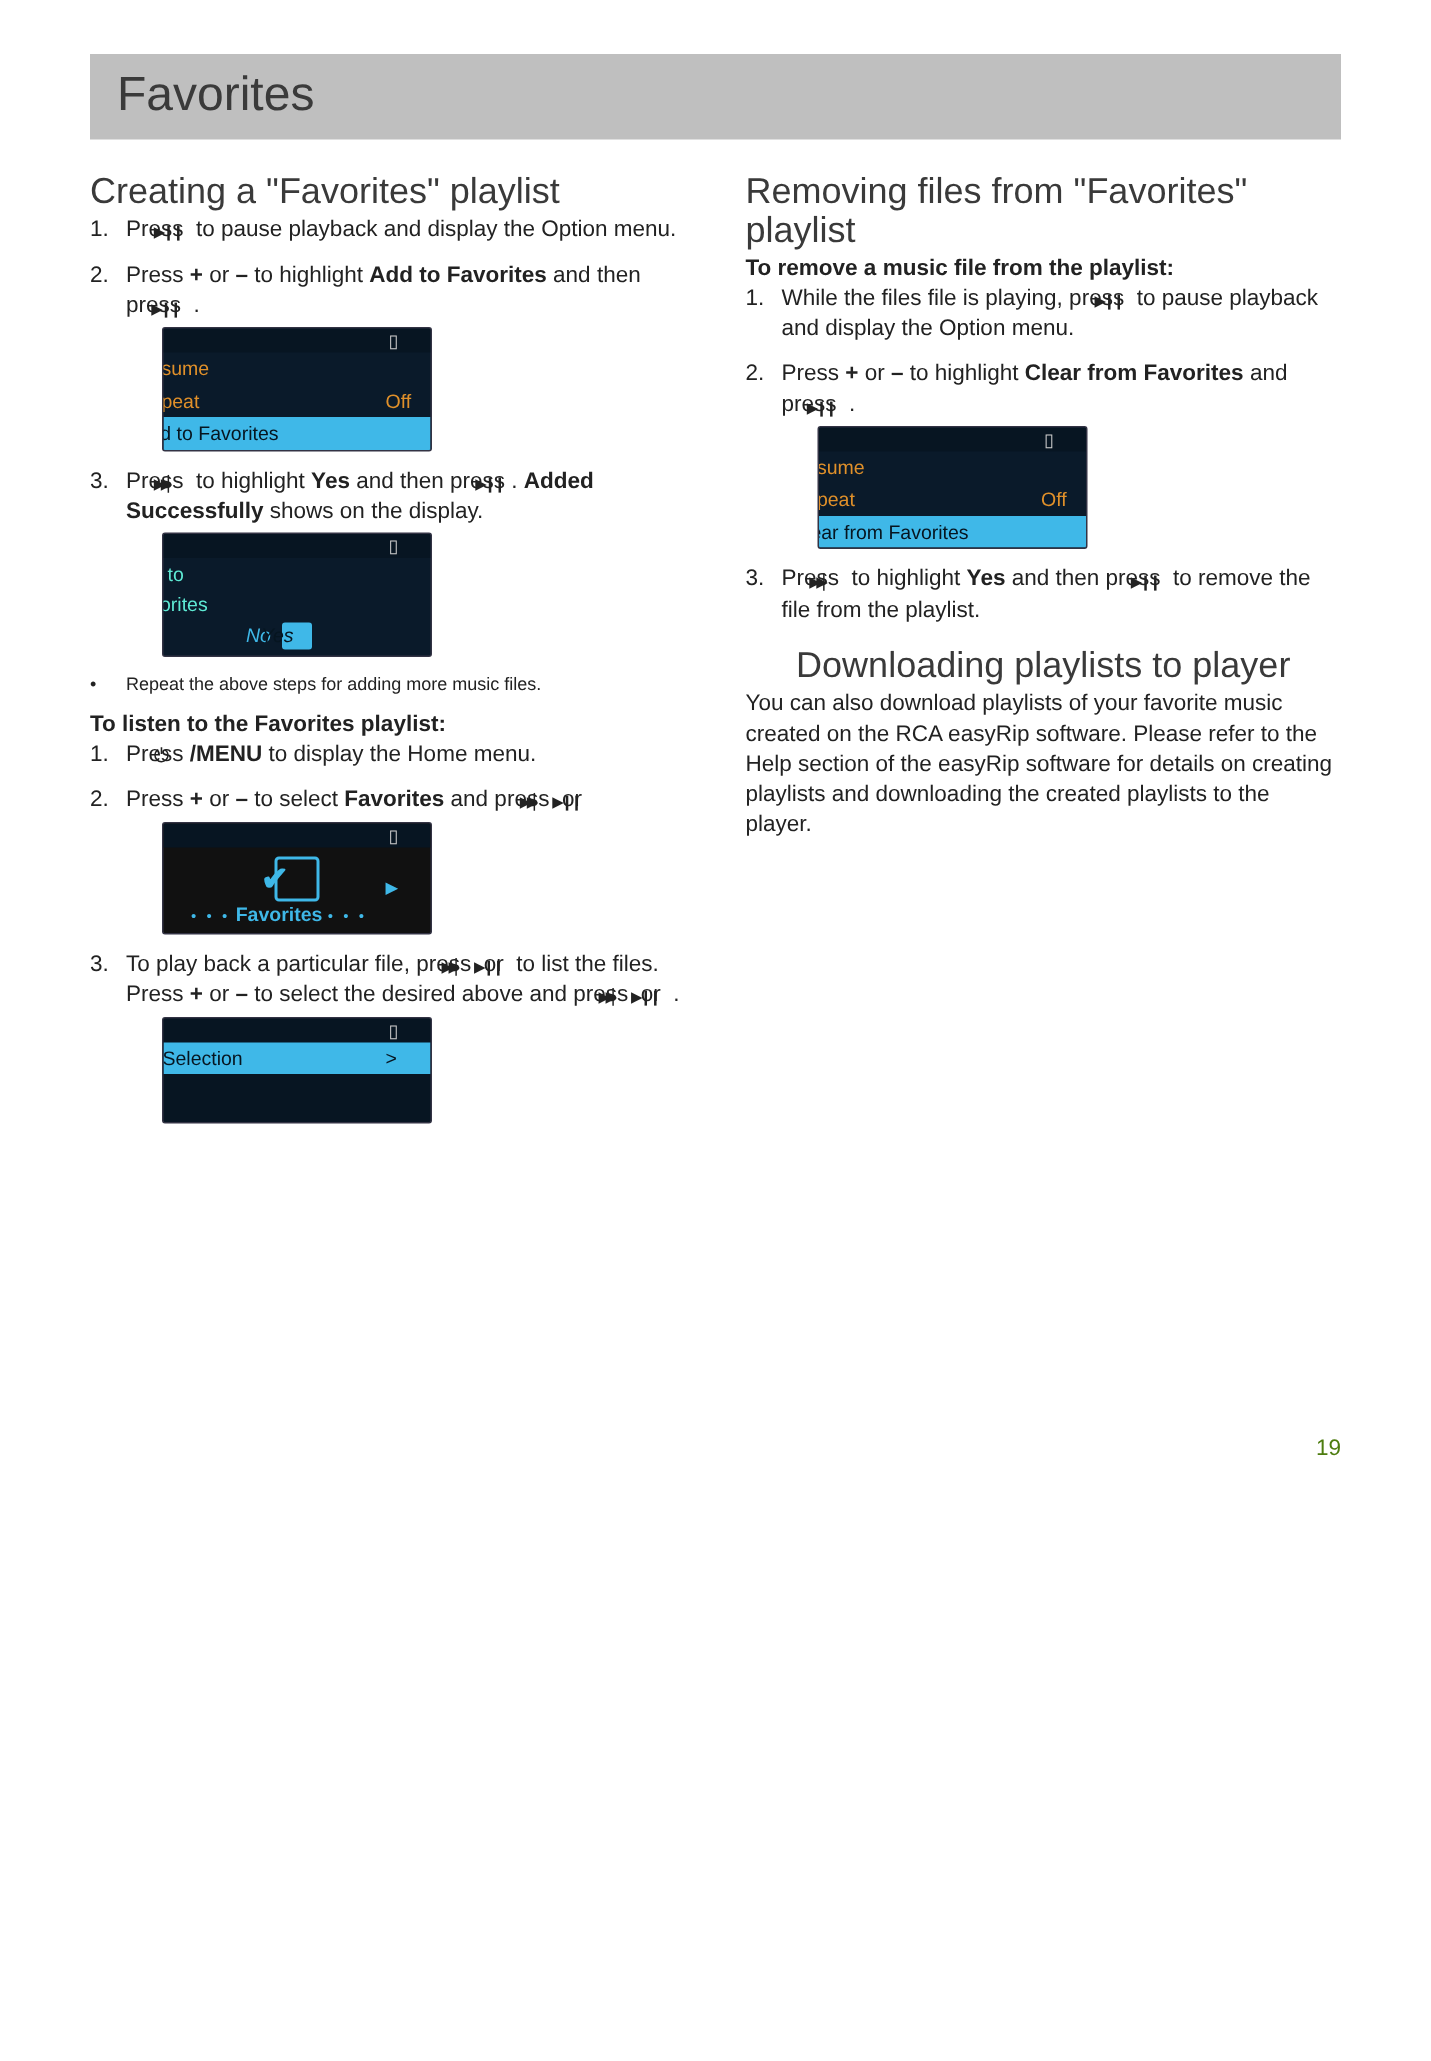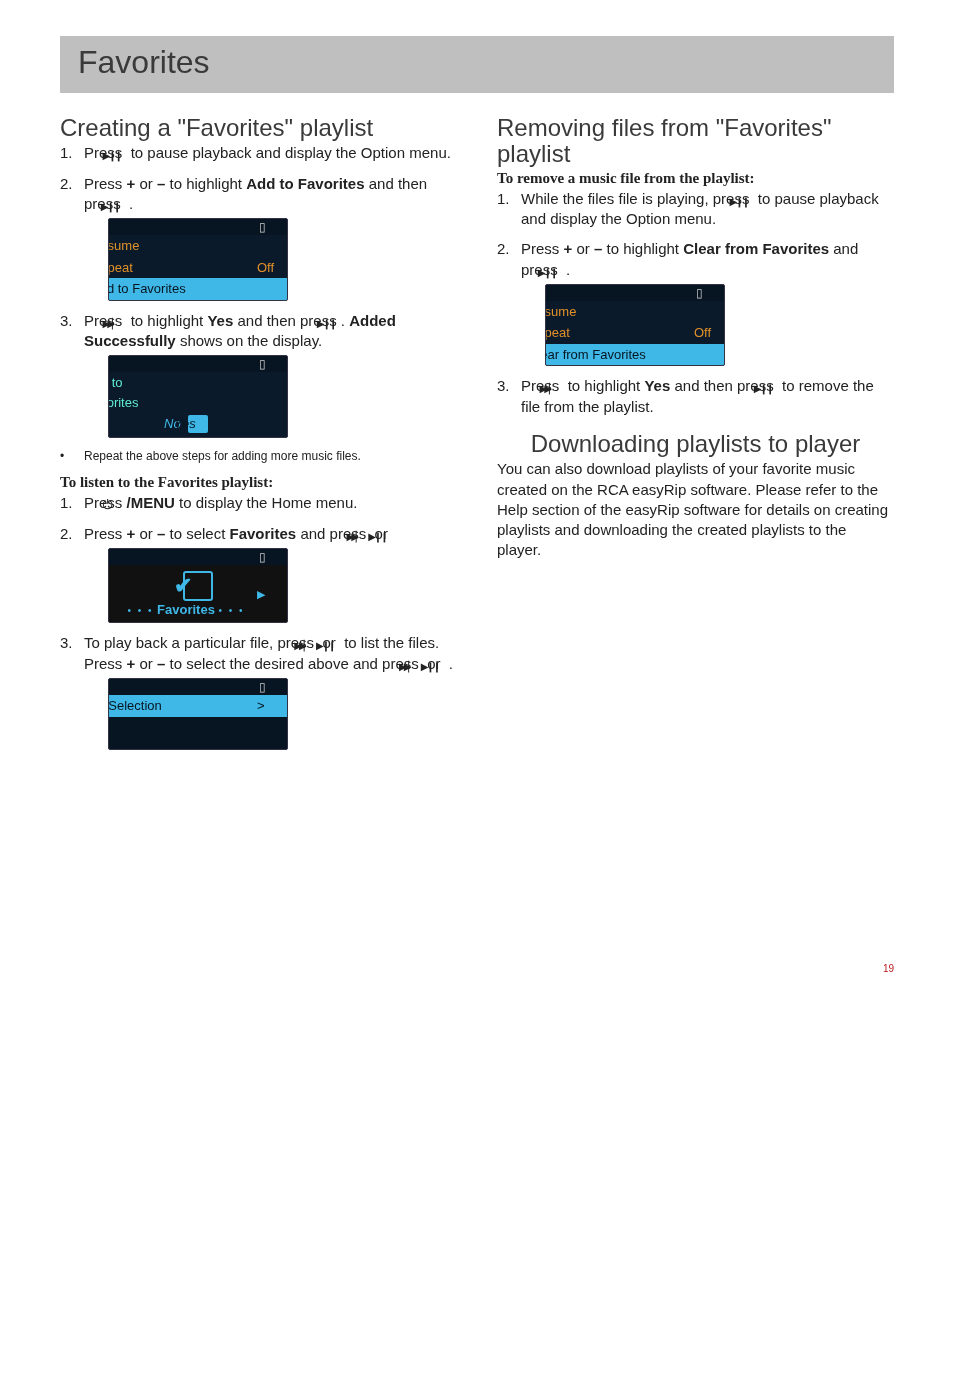--- a/index.html
+++ b/index.html
@@ -4,21 +4,21 @@
 <style>
   * { box-sizing: border-box; margin: 0; padding: 0; }
   html, body { width: 954px; height: 1374px; background: #fff; font-family: "Myriad Pro", "Segoe UI", Arial, sans-serif; color: #222; }
   .page { width: 954px; height: 1000px; padding: 36px 60px 30px 60px; position: relative; }
   .title-band { background: #bfbfbf; border-radius: 0; padding: 8px 18px 12px 18px; margin-bottom: 16px; }
   .title-band h1 { font-size: 32px; font-weight: 400; color: #3a3a3a; }
   .cols { display: flex; gap: 40px; }
   .col { flex: 1; min-width: 0; }
   h2.section { font-size: 24px; font-weight: 400; color: #3a3a3a; margin-top: 6px; margin-bottom: 2px; line-height: 1.1; }
   p.body { font-size: 15px; line-height: 1.35; color: #222; margin-bottom: 10px; }
-  p.sub-bold { font-size: 15px; font-weight: 700; margin-top: 8px; margin-bottom: 2px; font-family: Liberation Serif, serif; }
+  p.sub-bold { font-size: 15px; font-weight: 700; margin-top: 8px; margin-bottom: 2px; }
   ol.steps { list-style: none; padding-left: 0; }
   ol.steps > li { font-size: 15px; line-height: 1.35; margin-bottom: 10px; padding-left: 24px; text-indent: -24px; }
   ol.steps > li .num { display: inline-block; width: 24px; text-indent: 0; }
   ul.bul { list-style: none; padding-left: 0; }
   ul.bul > li { font-size: 12px; line-height: 1.35; margin-bottom: 10px; padding-left: 24px; text-indent: -24px; }
   ul.bul > li .dot { display: inline-block; width: 24px; text-indent: 0; }
   b { font-weight: 700; }
 
   
   .screen { width: 180px; background: #0a1a2a; border: 1px solid #334; border-radius: 2px; font-size: 13px; color: #ddd; margin: 4px 0 10px 24px; overflow: hidden; }
@@ -45,21 +45,21 @@
 
   
   .glyph { display:inline-block; font-size: 12px; vertical-align: -1px; }
   .glyph.playpause::before { content: "\25B6\2759\2759"; letter-spacing:-2px; font-size:10px; }
   .glyph.next::before { content: "\25B6\25B6\258F"; letter-spacing:-3px; font-size:10px; }
   .glyph.power::before { content: "\23FB"; font-size:13px; }
   .glyph.pause::before { content: "\2759\2759"; color:#3fb8e8; font-size:11px; letter-spacing:-1px; }
   .glyph.pause-orange::before { content: "\2759\2759"; color:#e0902a; font-size:11px; letter-spacing:-1px; }
   .glyph.batt::before { content: "\25AF"; color:#ccc; font-size:12px; }
 
-  .page-number { position:absolute; bottom: 26px; right: 60px; font-size: 10px; color:#b91c1c; }
+  .page-number { position:absolute; bottom: 26px; right: 60px; font-size: 15px; color:#4d7c0f; }
 </style>
 </head>
 <body>
 
 <div class="page">
 
   <div class="title-band">
     <h1>Favorites</h1>
   </div>
 

